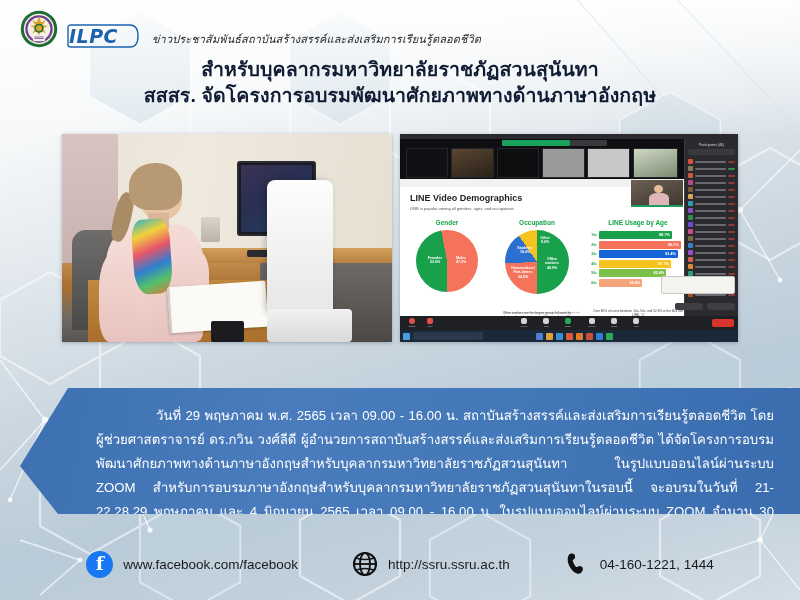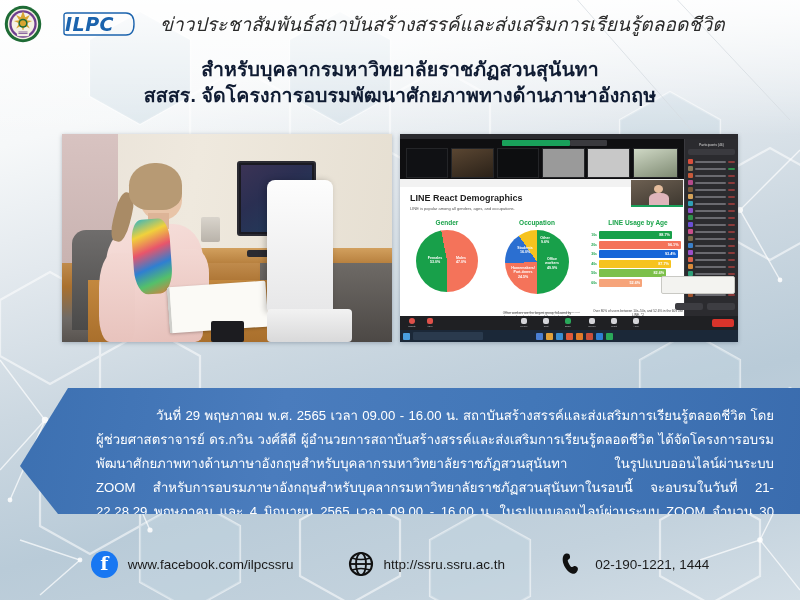--- a/index.html
+++ b/index.html
@@ -19,33 +19,33 @@
       linear-gradient(165deg,#fbfcfc 0%,#f6f8f9 18%,#e3e9ee 34%,#ccd8e1 52%,#b9cbd8 70%,#c3d2dd 86%,#d3dee6 100%);
     overflow:hidden;
   }
 
   
   .bgart{ position:absolute; inset:0; pointer-events:none; }
 
   
   .header{
     position:absolute; top:0; left:0; width:800px; height:48px;
-    display:flex; align-items:center; gap:20px; padding-left:4px;
+    display:flex; align-items:flex-end; gap:8px; padding-left:20px;
     z-index:6;
   }
   .seal{ width:38px; height:38px; position:relative; flex:0 0 auto; }
   .ilpc-wrap{ position:relative; width:74px; height:24px; flex:0 0 auto; }
   .ilpc-text{
     font-family:"DejaVu Sans",sans-serif;
     font-weight:bold; font-style:italic; font-size:19px;
     color:#1b63ad; letter-spacing:.5px; line-height:24px;
     padding-left:3px;
   }
   .header-sub{
-    font-size:19px; font-style:italic; color:#2a2a2a;
+    font-size:11px; font-style:italic; color:#2a2a2a;
     letter-spacing:.1px; white-space:nowrap; margin-left:4px;
   }
 
   
   .title-block{
     position:absolute; top:56px; left:0; width:800px;
     text-align:center; z-index:6;
   }
   .title-line{
     color:#101c33; font-weight:bold; font-size:19.5px;
@@ -344,21 +344,21 @@
           <div class="ztile" style="left:82%;width:16%;top:9px;background:linear-gradient(160deg,#cfd8c5,#7e8a72);"></div>
         </div>
 
         <div class="zslide">
           <div class="zslide-top"></div>
           <div class="zselfcam">
             <div class="zselfbody"></div>
               <div class="zselfhead"></div>
           </div>
 
-          <div class="slide-title">LINE React Demographics</div>
+          <div class="slide-title">LINE Video Demographics</div>
           <div class="slide-sub">LINE is popular among all genders, ages, and occupations.</div>
 
           <div class="chart-col" style="left:8px;top:40px;width:78px;">
             <div class="chart-hd">Gender</div>
             <div style="position:relative;width:62px;height:62px;margin:4px auto 0;">
               <div class="pie" style="position:absolute;inset:0;background:conic-gradient(from 180deg,#18A04A 0 47%,#F4735A 47% 100%);"></div>
               <div class="pie-lbl" style="left:6px;top:26px;width:26px;">Females<br>53.0%</div>
               <div class="pie-lbl" style="left:33px;top:26px;width:24px;">Males<br>47.0%</div>
             </div>
           </div>
@@ -585,21 +585,21 @@
 
   <div class="ribbon">
     <div class="ribbon-inner">
       <p>วันที่ 29 พฤษภาคม พ.ศ. 2565 เวลา 09.00 - 16.00 น. สถาบันสร้างสรรค์และส่งเสริมการเรียนรู้ตลอดชีวิต โดย ผู้ช่วยศาสตราจารย์ ดร.กวิน วงศ์ลีดี ผู้อำนวยการสถาบันสร้างสรรค์และส่งเสริมการเรียนรู้ตลอดชีวิต ได้จัดโครงการอบรมพัฒนาศักยภาพทางด้านภาษาอังกฤษสำหรับบุคลากรมหาวิทยาลัยราชภัฏสวนสุนันทา     ในรูปแบบออนไลน์ผ่านระบบ ZOOM สำหรับการอบรมภาษาอังกฤษสำหรับบุคลากรมหาวิทยาลัยราชภัฏสวนสุนันทาในรอบนี้ จะอบรมในวันที่ 21-22,28,29 พฤษภาคม และ 4 มิถุนายน 2565 เวลา 09.00 - 16.00 น. ในรูปแบบออนไลน์ผ่านระบบ ZOOM จำนวน 30 ชั่วโมง</p>
     </div>
   </div>
 
   <div class="footer">
     <div class="fitem">
       <div class="fb-icon"></div>
-      <div class="ftxt">www.facebook.com/ilpcssru</div>
+      <div class="ftxt">www.facebook.com/facebook</div>
     </div>
     <div class="fitem">
       <div class="globe-icon">
         <svg viewBox="0 0 24 24" width="26" height="26">
           <circle cx="12" cy="12" r="10.2" fill="none" stroke="#111" stroke-width="1.9"></circle>
           <ellipse cx="12" cy="12" rx="4.6" ry="10.2" fill="none" stroke="#111" stroke-width="1.7"></ellipse>
           <line x1="1.8" y1="12" x2="22.2" y2="12" stroke="#111" stroke-width="1.7"></line>
           <path d="M3.6 6.4 Q12 9.4 20.4 6.4" fill="none" stroke="#111" stroke-width="1.5"></path>
           <path d="M3.6 17.6 Q12 14.6 20.4 17.6" fill="none" stroke="#111" stroke-width="1.5"></path>
         </svg>
@@ -609,17 +609,17 @@
     <div class="fitem">
       <div class="phone-icon">
         <svg viewBox="0 0 24 24" width="26" height="26">
           <path d="M7.5 2.4 C9.4 2.4 10 3.6 10.2 5.2 C10.4 6.8 9.2 7.4 8.4 8.1
                    C7.8 8.6 8.0 9.6 9.3 12.0 C10.6 14.4 11.5 15.0 12.2 14.8
                    C13.1 14.5 13.9 13.5 15.4 14.0 C16.9 14.5 17.8 15.4 17.4 17.1
                    C17.0 18.8 15.6 21.6 12.6 21.0 C9.0 20.3 5.6 16.0 4.2 12.0
                    C2.8 8.0 3.4 4.2 5.2 3.0 C6.0 2.5 6.8 2.4 7.5 2.4 Z" fill="#111"></path>
         </svg>
       </div>
-      <div class="ftxt">02-190-1221, 1444</div>
+      <div class="ftxt">04-160-1221, 1444</div>
     </div>
   </div>
 
 </div>
 
 </body></html>

